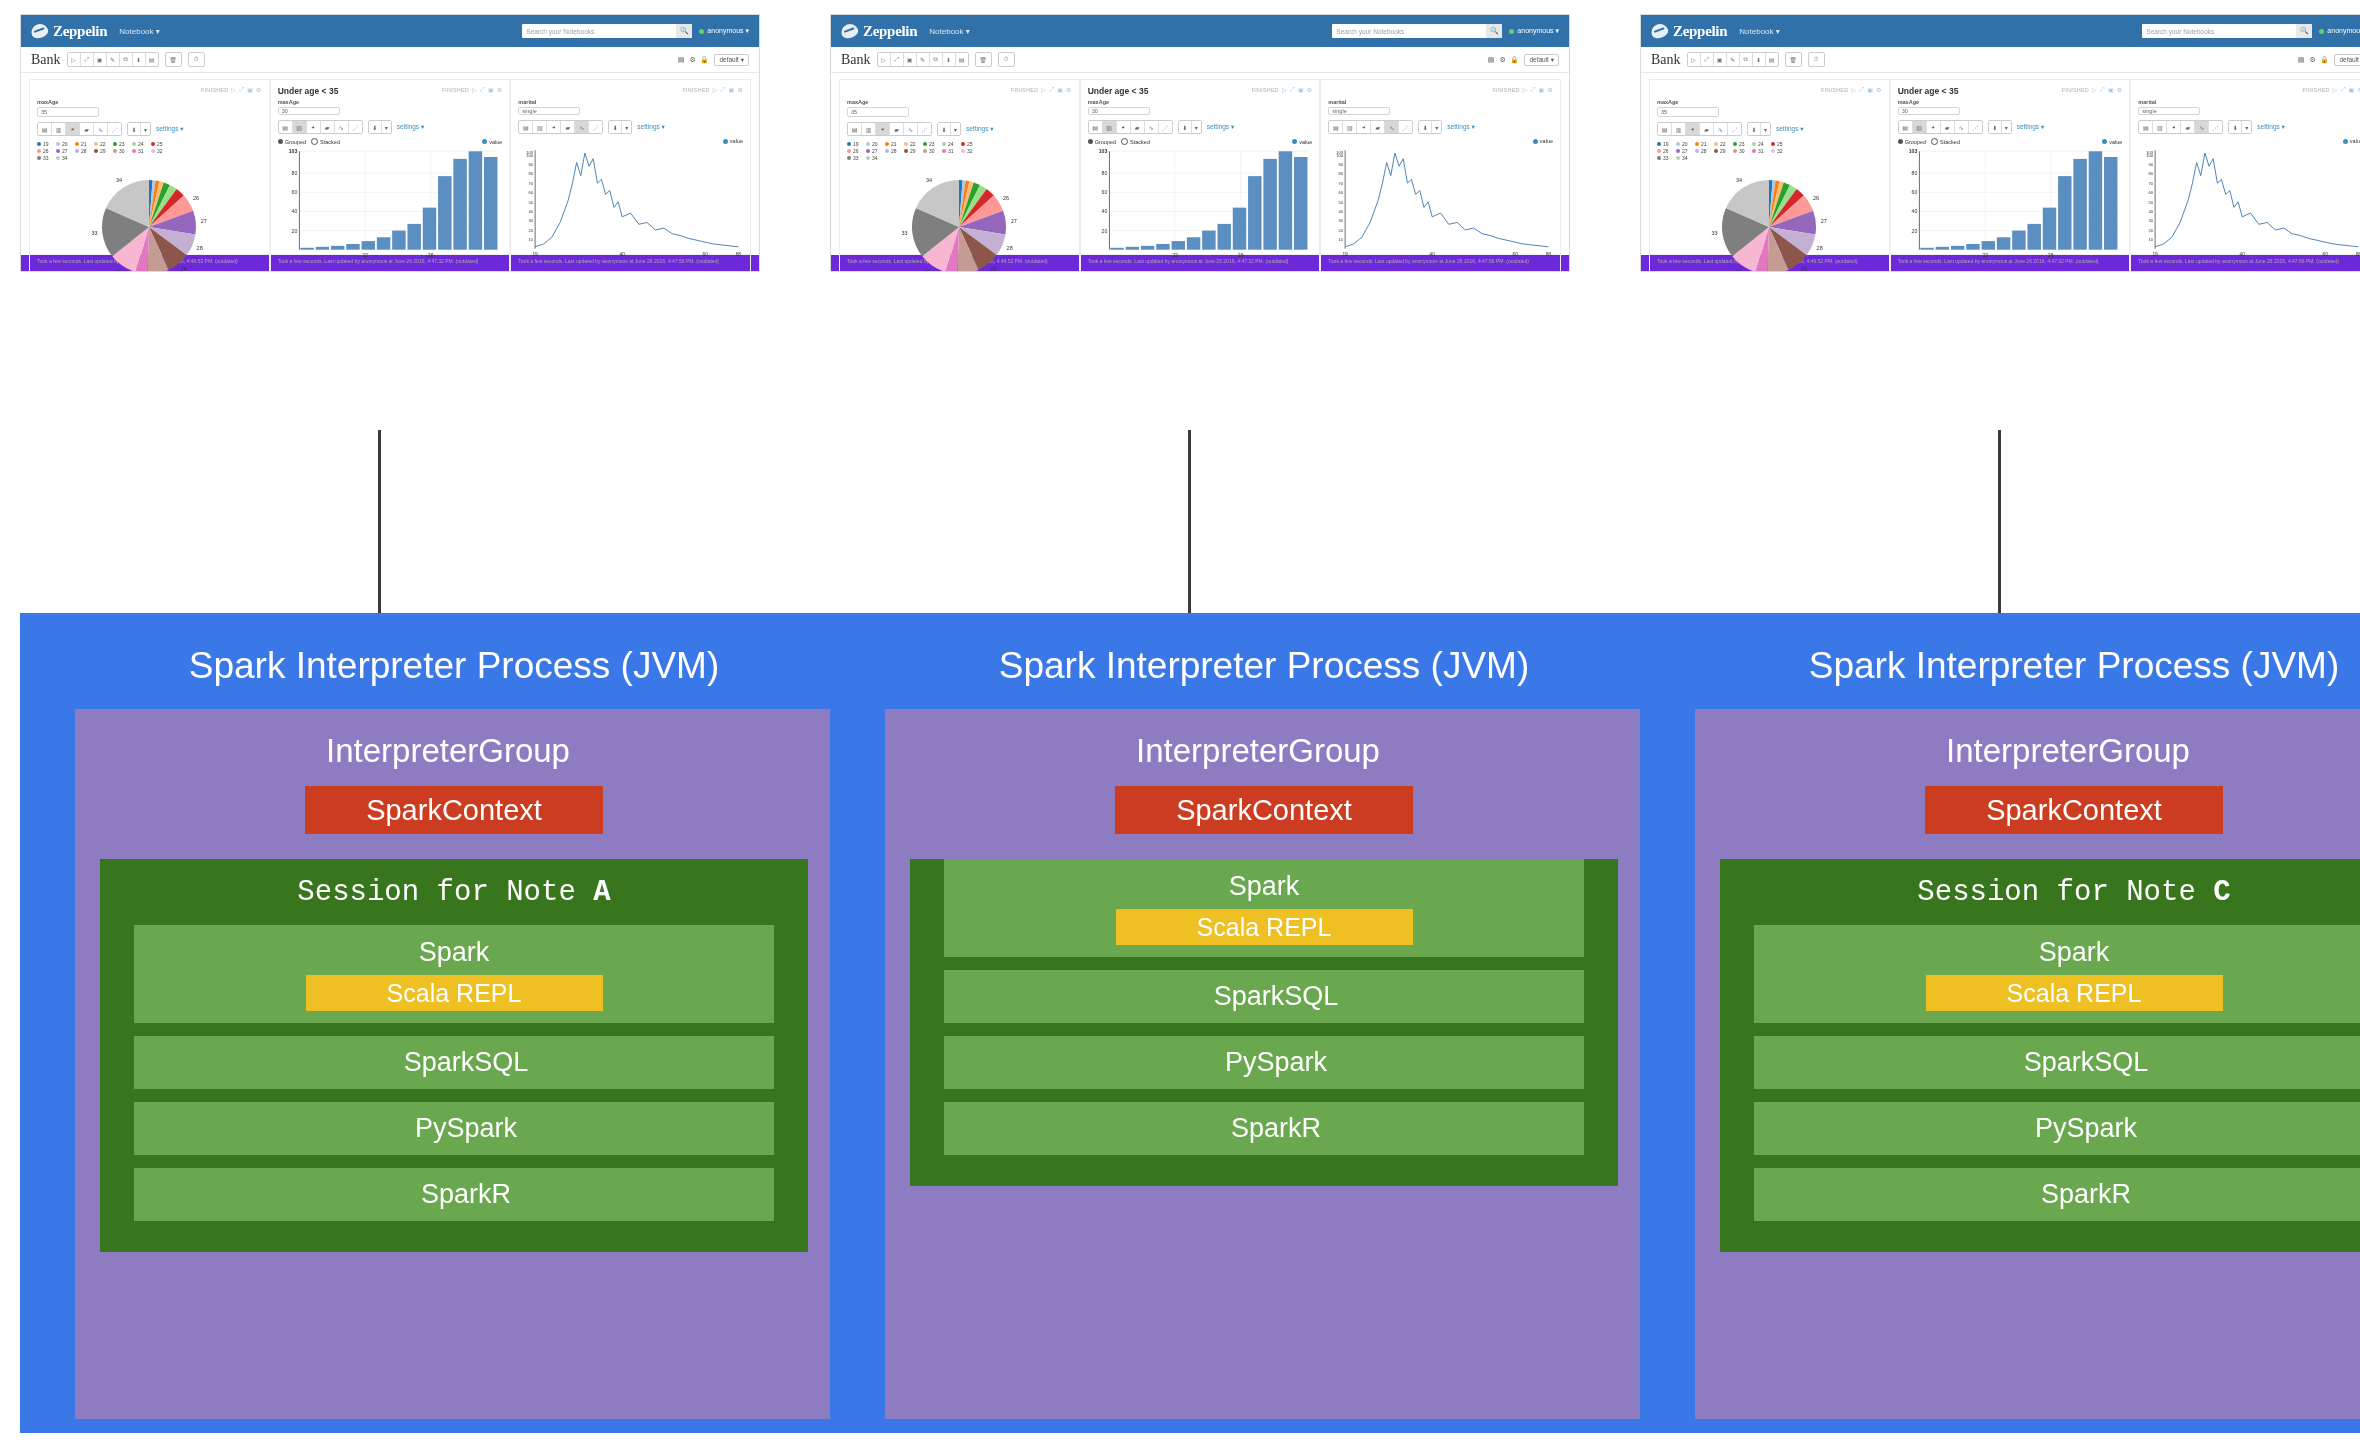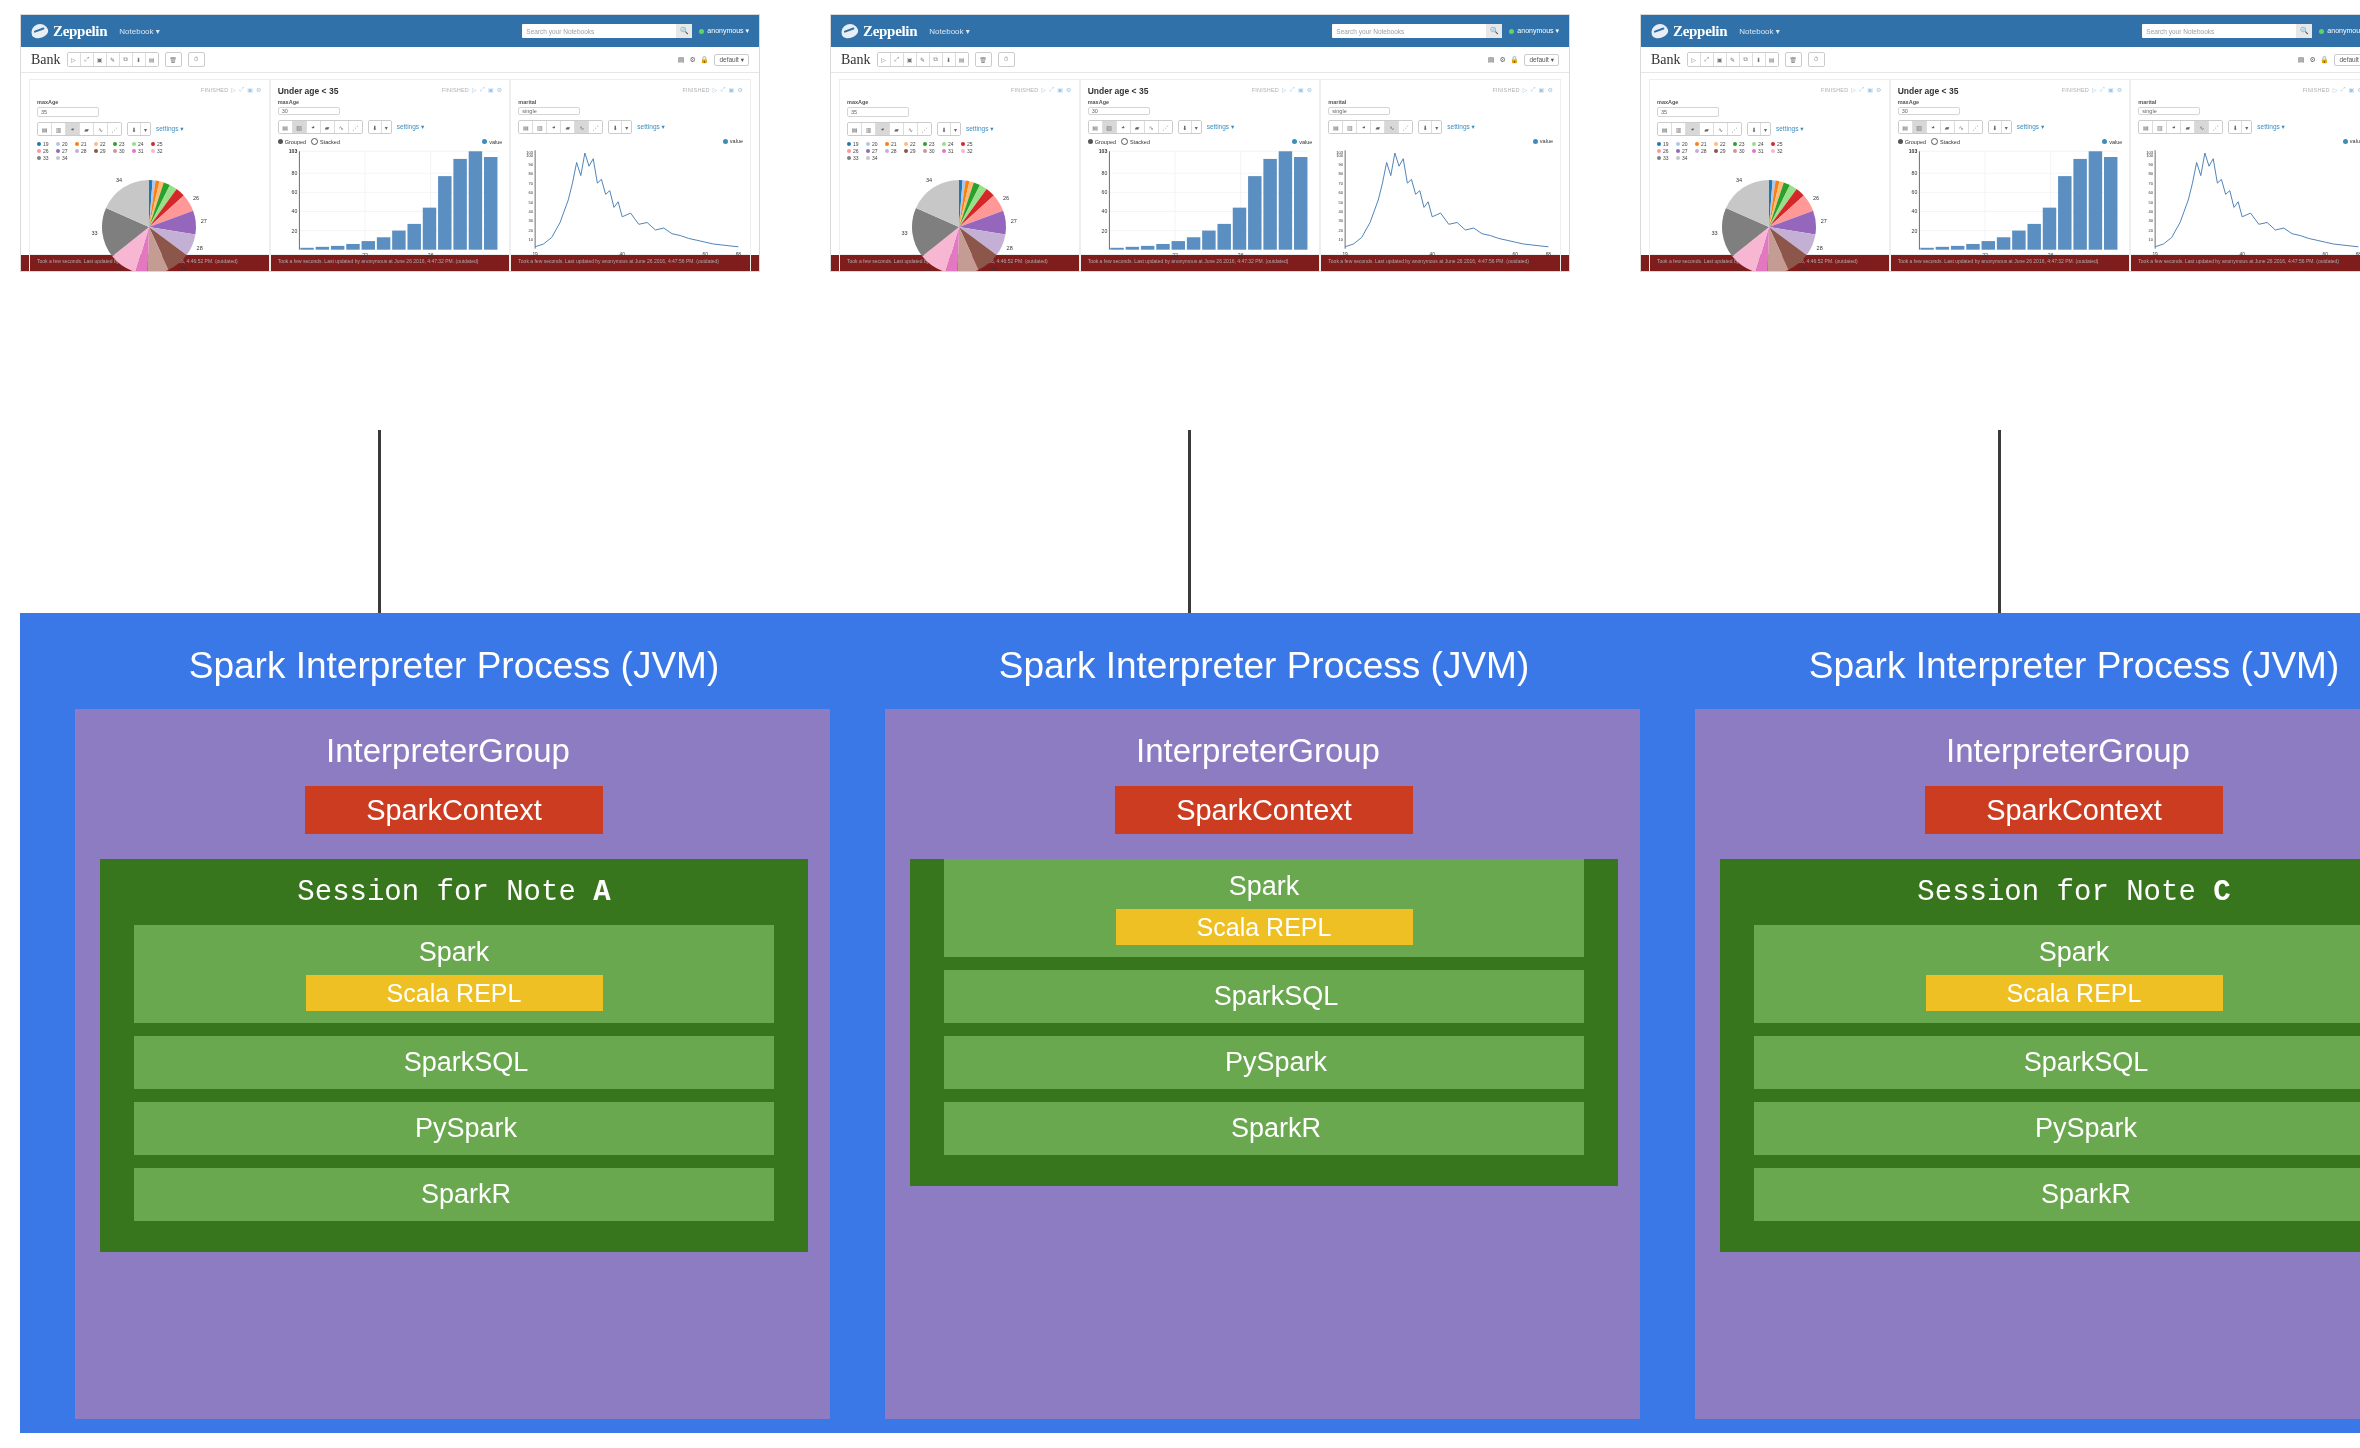--- a/index.html
+++ b/index.html
@@ -15,21 +15,21 @@
     background: #ffffff;
     overflow: hidden;
   }
 
   
   .nb-card {
     position: absolute;
     top: 14px;
     width: 740px;
     height: 258px;
-    background: #7f1d1d;
+    background: #6d28d9;
     border: 1px solid #d9d9d9;
     box-sizing: border-box;
     overflow: hidden;
   }
   .nb-card.c1 { left: 20px; }
   .nb-card.c2 { left: 830px; }
   .nb-card.c3 { left: 1640px; }
 
   .nb-navbar {
     height: 32px;

